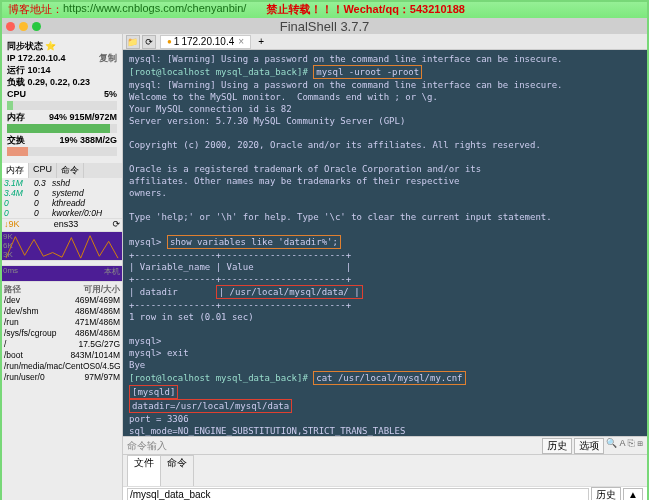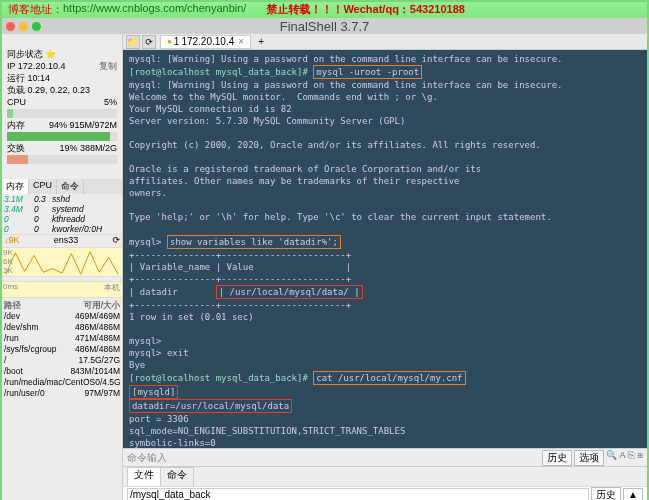--- a/index.html
+++ b/index.html
@@ -7,52 +7,52 @@
   .topbar { background: linear-gradient(#95f095,#7de87d); height: 16px; display: flex; align-items: flex-start; padding: 0 6px; font-size: 11px; color: #d00; }
   .topbar .url { color: #187018; font-weight: normal; }
   .topbar .warn { margin-left: 20px; color: #d00; font-weight: bold; }
   .titlebar { background: #cfcfcf; height: 16px; display: flex; align-items: center; padding: 0 4px; position: relative; }
   .dots { display: flex; gap: 4px; }
   .dot { width: 9px; height: 9px; border-radius: 50%; }
   .dot.r { background: #ff5f57; } .dot.y { background: #febc2e; } .dot.g { background: #28c840; }
   .title { position: absolute; left: 0; right: 0; text-align: center; font-size: 13px; color: #444; }
   .main { display: flex; height: 468px; }
   .left { width: 121px; background: #ececec; border-right: 1px solid #ccc; display: flex; flex-direction: column; font-size: 9px; }
-  .left .sec { padding: 14px 3px; }
+  .left .sec { padding: 6px 3px; font-weight: bold; }
   .left .row { display: flex; justify-content: space-between; padding: 0 2px; line-height: 12px; }
   .bar { height: 9px; background: #ddd; position: relative; margin: 1px 2px; font-size: 8px; }
   .bar .fill { position: absolute; height: 100%; }
   .cpu .fill { background: #8bd68b; } .mem .fill { background: #5cb85c; } .swap .fill { background: #e9967a; }
   .tabs-l { display: flex; background: #e0e0e0; font-size: 9px; }
   .tabs-l span { padding: 1px 4px; border-right: 1px solid #ccc; }
   .proc { font-size: 8.5px; padding: 0 2px; font-style: italic; }
   .proc .pr { display: flex; }
   .proc .c1 { width: 30px; color: #0a7; } .proc .c2 { width: 18px; } .proc .c3 { flex: 1; }
-  .graph { height: 30px; background: #fef9c3; border-top: 1px solid #ddd; border-bottom: 1px solid #ddd; margin: 2px 0; position: relative; text-decoration: underline; }
+  .graph { height: 30px; background: #4c1d95; border-top: 1px solid #ddd; border-bottom: 1px solid #ddd; margin: 2px 0; position: relative; text-decoration: underline; }
   .graph svg { width: 100%; height: 100%; }
   .net { display: flex; justify-content: space-between; padding: 0 2px; font-size: 9px; border-top: 1px solid #ddd; }
   .disk { font-size: 8.5px; padding: 0 2px; flex: 1; overflow: hidden; }
   .disk .dr { display: flex; justify-content: space-between; line-height: 11px; }
   .disk .hdr { color: #666; font-weight: bold; }
   .right { flex: 1; display: flex; flex-direction: column; background: #fff; }
   .rtabs { height: 16px; background: #e8e8e8; border-bottom: 1px solid #ccc; display: flex; align-items: center; padding: 0 2px; }
   .rtabs .nav { width: 14px; height: 14px; margin: 0 1px; background: #ddd; border: 1px solid #bbb; font-size: 9px; text-align: center; line-height: 12px; cursor: pointer; }
   .rtabs .tab { background: #fff; border: 1px solid #ccc; padding: 0 6px; font-size: 10px; height: 14px; display: flex; align-items: center; margin: 0 3px; }
   .rtabs .tab .x { margin-left: 4px; color: #888; cursor: pointer; }
   .rtabs .plus { width: 14px; text-align: center; cursor: pointer; }
   .term { flex: 1; background: #2f4a5a; color: #cce; font-family: Consolas,monospace; font-size: 9px; padding: 3px 6px; line-height: 12px; overflow: hidden; white-space: pre; }
   .hl { border: 1px solid #e08030; padding: 0 2px; display: inline-block; }
   .hl2 { border: 1px solid #e04030; padding: 0 2px; display: inline-block; }
   .prompt { color: #9dc; }
   .cmdbar { height: 18px; background: #eee; border-top: 1px solid #ccc; display: flex; align-items: center; padding: 0 4px; font-size: 10px; }
   .cmdbar .lbl { color: #888; }
   .cmdbar .btns { margin-left: auto; display: flex; gap: 2px; }
   .cmdbar .btn { border: 1px solid #bbb; padding: 0 4px; background: #f8f8f8; cursor: pointer; }
   .tool { font-size: 9px; color: #666; }
-  .btabs { height: 20px; background: #eee; border-top: 1px solid #ccc; display: flex; padding: 0 4px; font-size: 10px; }
+  .btabs { height: 32px; background: #eee; border-top: 1px solid #ccc; display: flex; padding: 0 4px; font-size: 10px; }
   .btabs span { border: 1px solid #ccc; border-bottom: none; padding: 0 6px; background: #fff; margin-right: -1px; cursor: pointer; }
   .path { height: 16px; background: #fff; border-top: 1px solid #ddd; display: flex; align-items: center; padding: 0 4px; font-size: 10px; }
   .path input { flex: 1; border: 1px solid #ccc; font-size: 10px; padding: 0 2px; height: 13px; }
   .path .pbtn { border: 1px solid #bbb; padding: 0 4px; margin-left: 2px; cursor: pointer; }
   .outer { border: 2px solid #78d878; height: 500px; }
 </style>
 </head>
 <body>
 <div class="outer">
 

